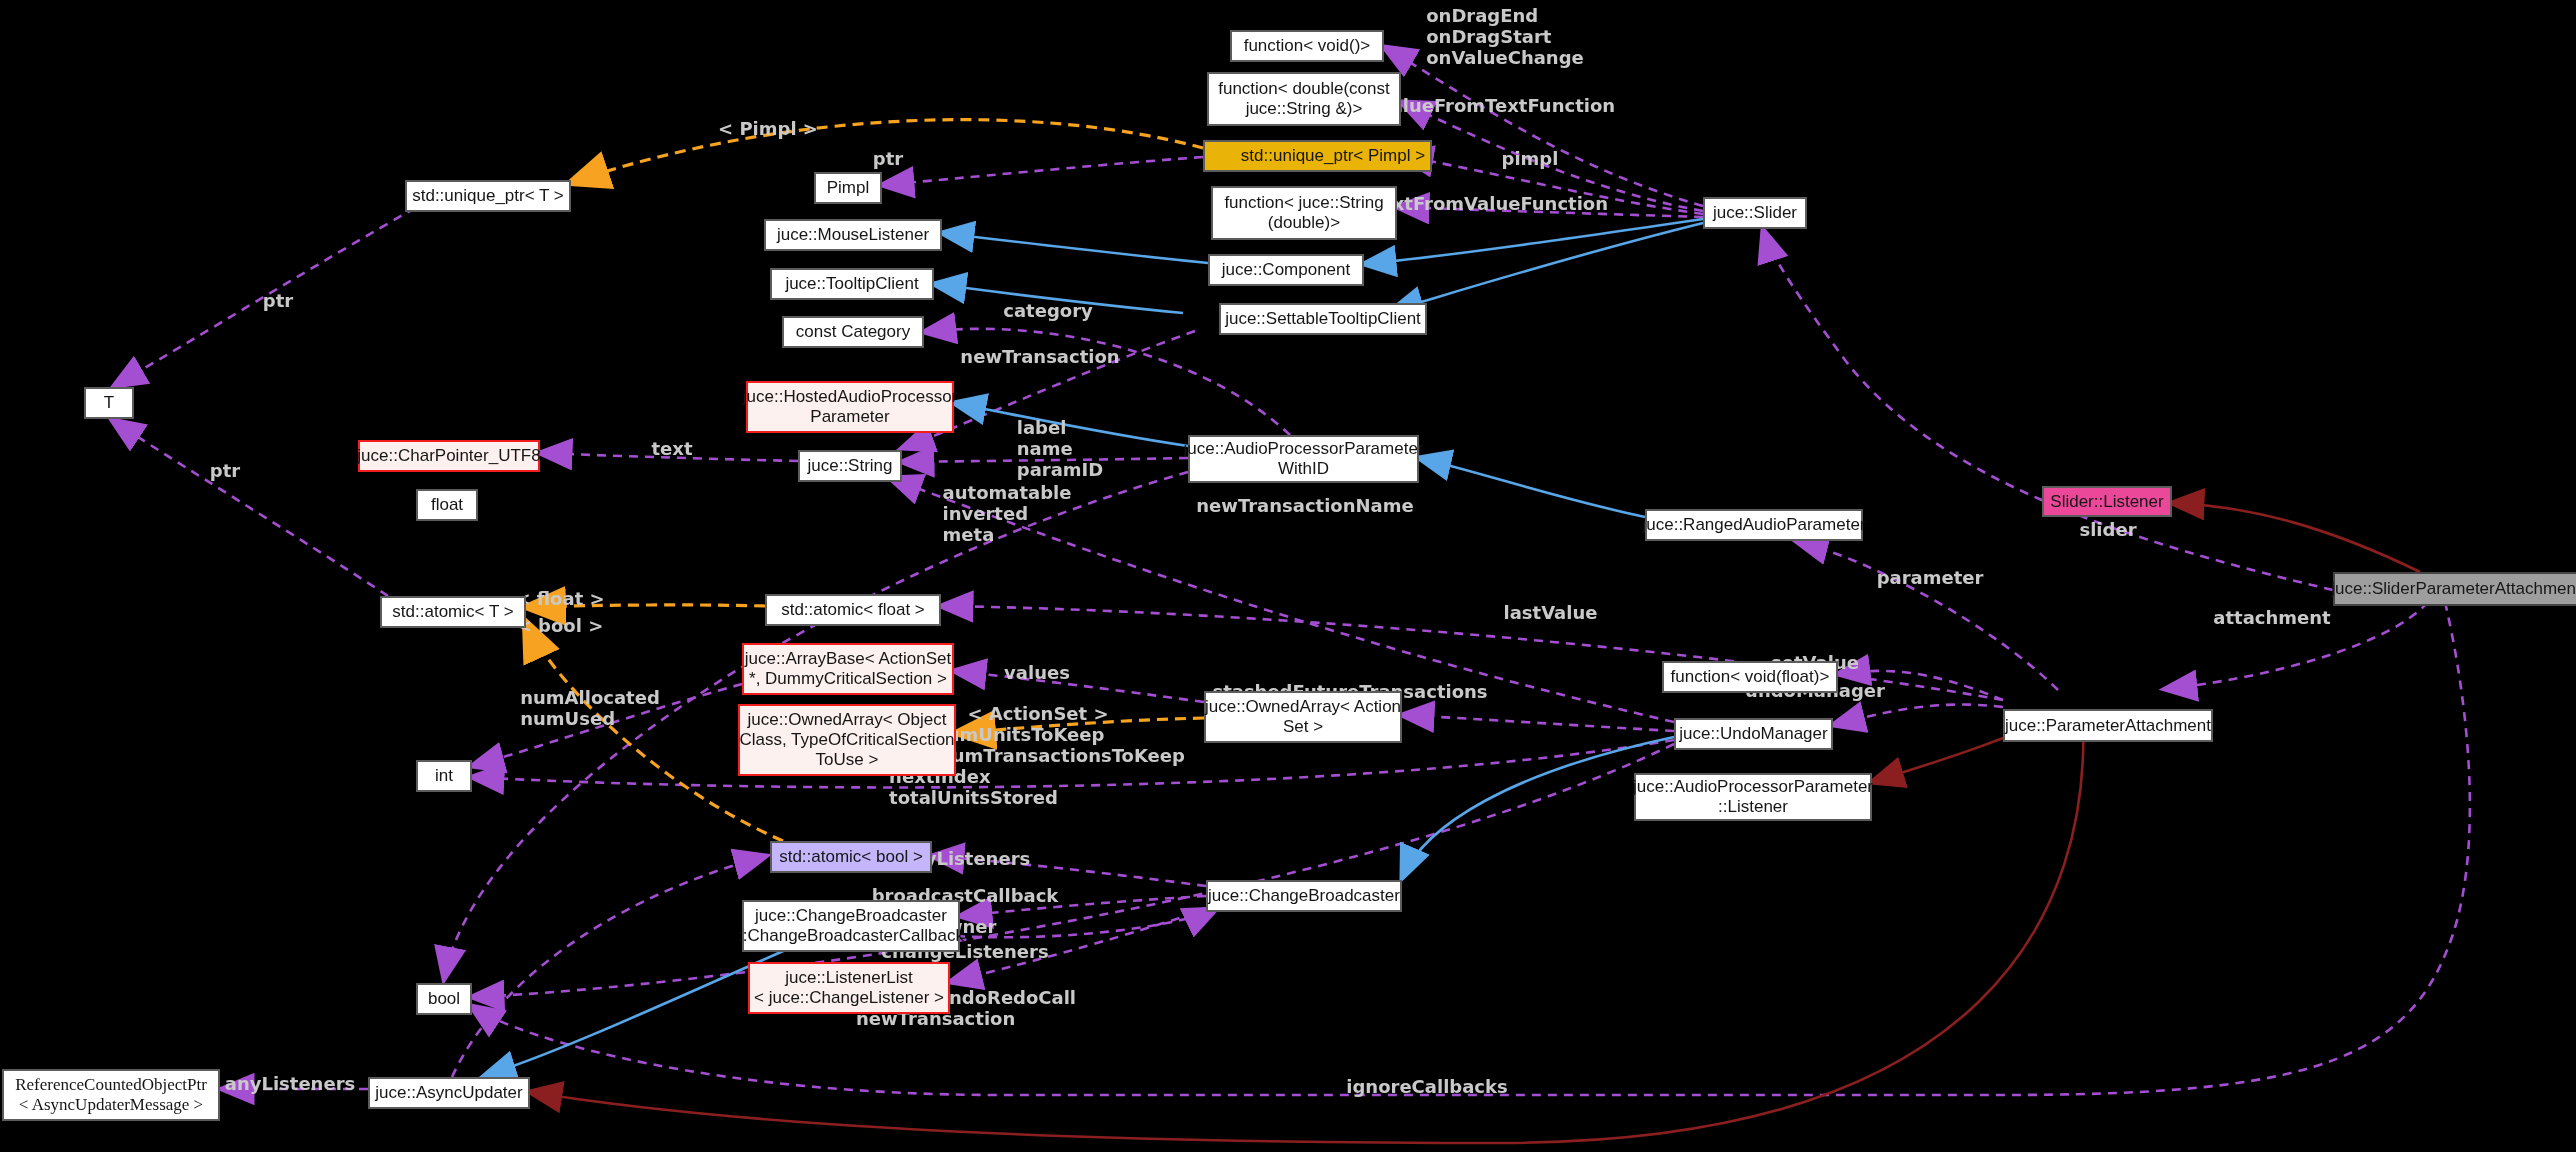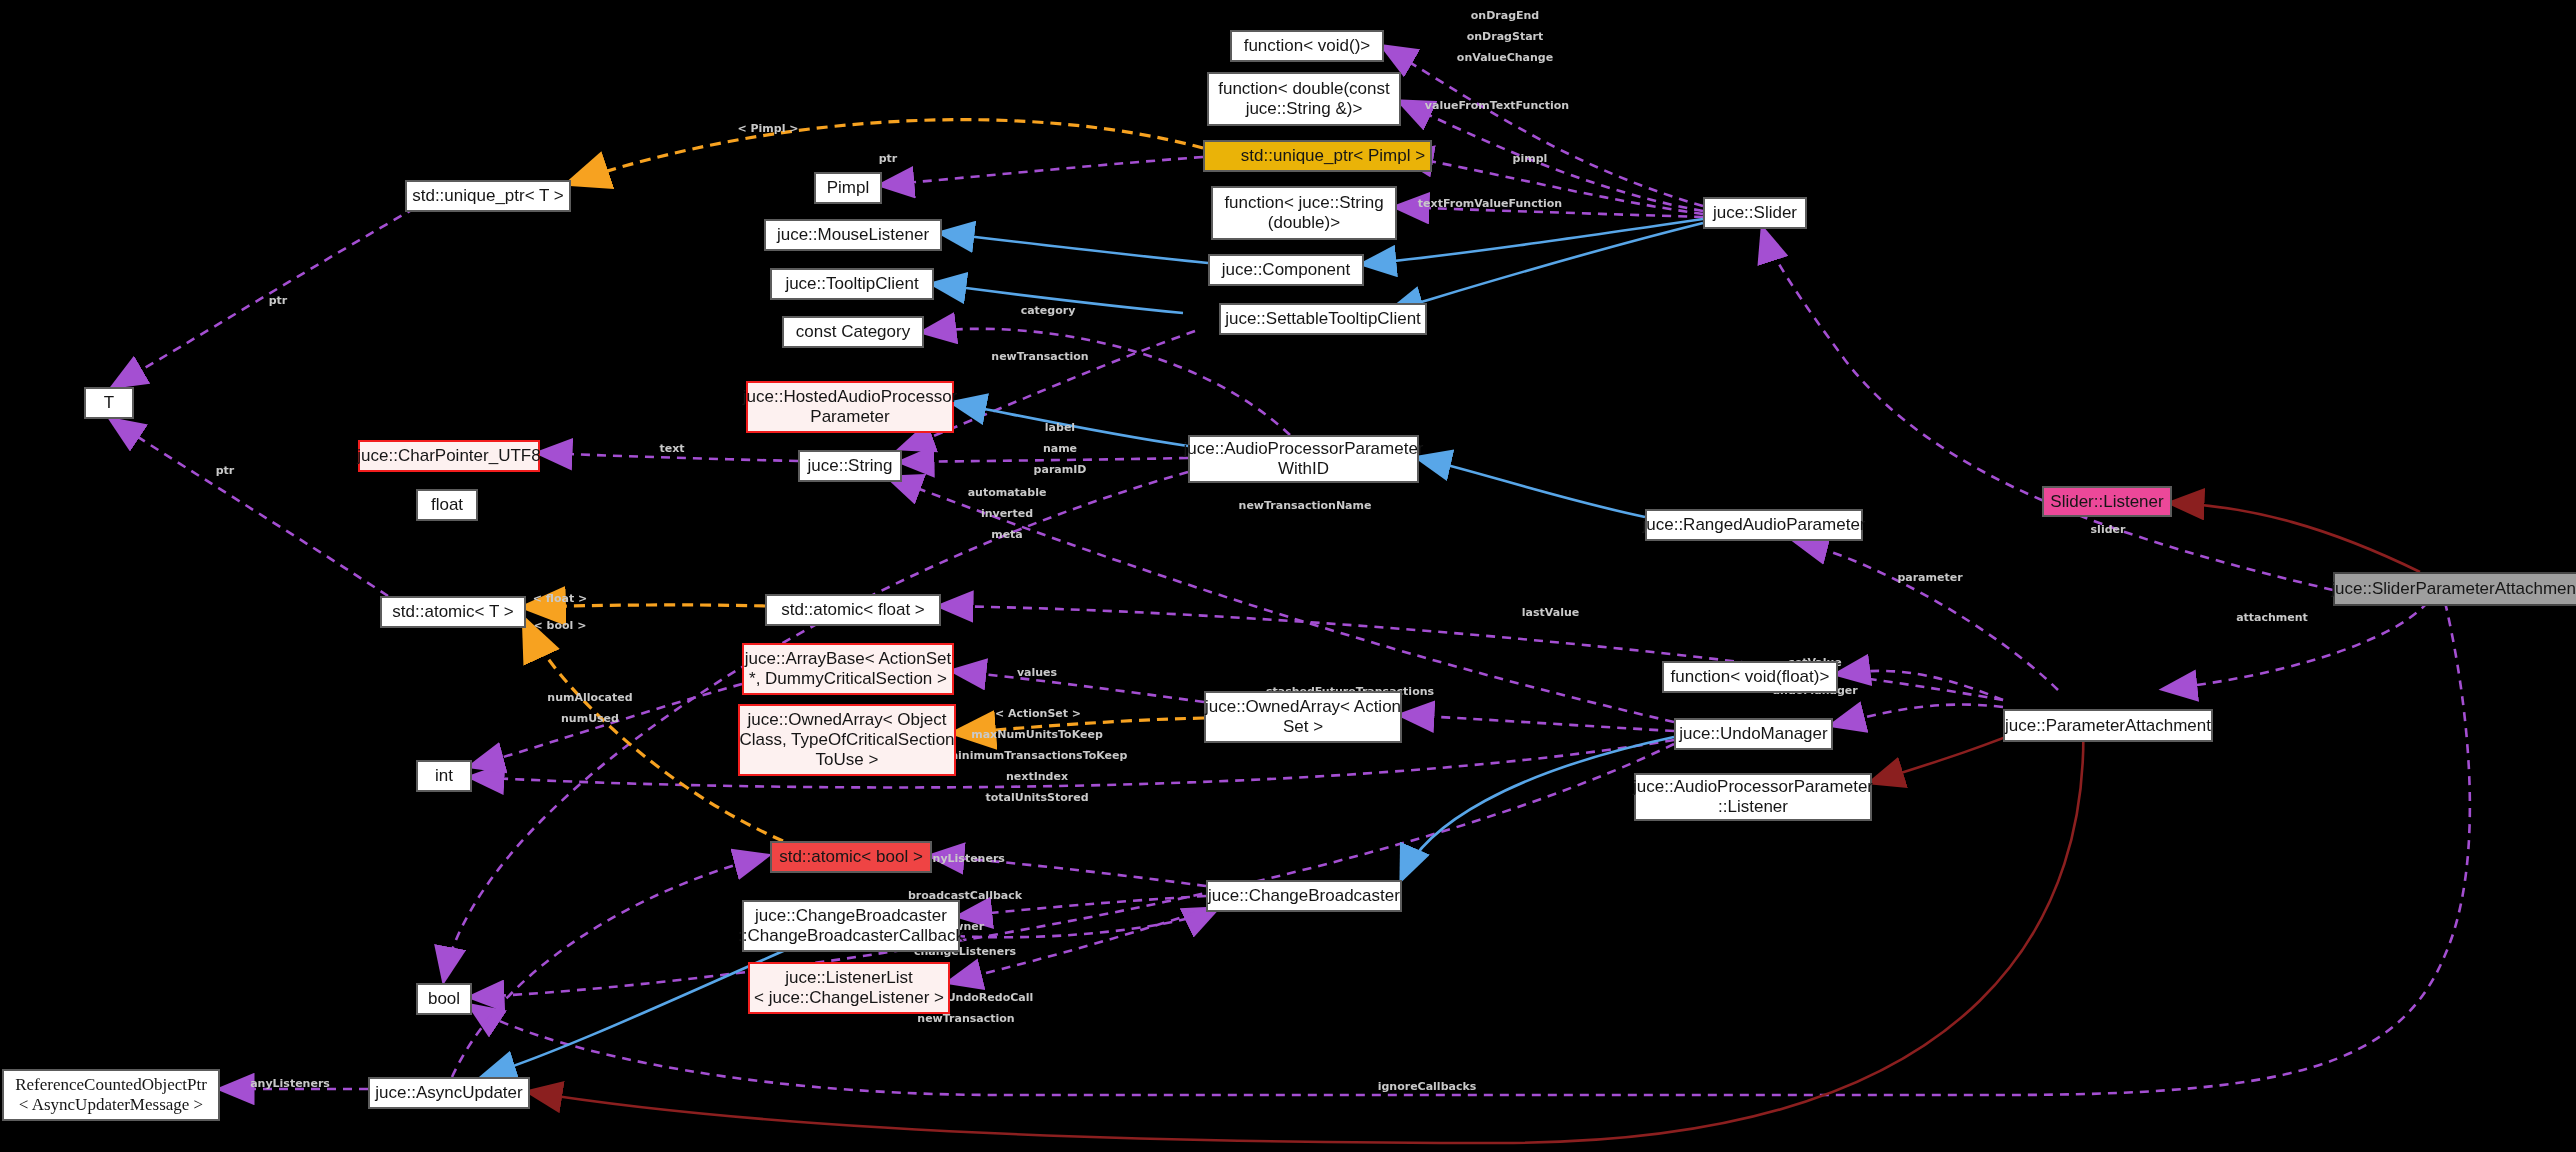--- a/index.html
+++ b/index.html
@@ -4,22 +4,22 @@
 <style>
   html,body{margin:0;padding:0;background:#000;}
   #canvas{position:relative;overflow:hidden;
     font-family:"Liberation Sans","DejaVu Sans",sans-serif;}
   #edge-layer{position:absolute;left:0;top:0;z-index:1;}
   .node{position:absolute;z-index:3;display:flex;flex-direction:column;
     align-items:center;justify-content:center;text-align:center;
     font-size:17px;line-height:20px;white-space:nowrap;cursor:pointer;}
   .node div{pointer-events:none;}
   .edge-label{position:absolute;z-index:2;transform:translate(-50%,-50%);
-    text-align:center;font-family:"DejaVu Sans","Liberation Sans",sans-serif;
-    font-weight:bold;font-size:11px;line-height:21px;white-space:nowrap;}
+    text-align:left;font-family:"DejaVu Sans","Liberation Sans",sans-serif;
+    font-weight:bold;font-size:18px;line-height:21px;white-space:nowrap;}
 </style>
 </head>
 <body>
 
 <div id="canvas" style="width: 2576px; height: 1152px; background: rgb(0, 0, 0);">
   <svg id="edge-layer" xmlns="http://www.w3.org/2000/svg" width="2576" height="1152">
       <defs>
         <marker id="arrow-usage" viewBox="0 0 12 10" refX="10" refY="5" markerWidth="15" markerHeight="12.5" orient="auto">
           <path d="M0,0 L12,5 L0,10 z" fill="#a44fd2"></path>
         </marker>
@@ -176,21 +176,21 @@
       <div class="node normal" style="left: 2003px; top: 709px; width: 206px; height: 29px; background: rgb(255, 255, 255); border: 2px solid rgb(92, 92, 92); color: rgb(22, 22, 22); text-align: right;">
         <div>juce::ParameterAttachment</div>
       </div>
       <div class="node normal" style="left: 1674px; top: 718px; width: 155px; height: 28px; background: rgb(255, 255, 255); border: 2px solid rgb(92, 92, 92); color: rgb(22, 22, 22);">
         <div>juce::UndoManager</div>
       </div>
       <div class="node normal" style="left: 1634px; top: 773px; width: 234px; height: 44px; background: rgb(255, 255, 255); border: 2px solid rgb(92, 92, 92); color: rgb(22, 22, 22);">
         <div>juce::AudioProcessorParameter</div>
         <div>::Listener</div>
       </div>
-      <div class="node normal" style="left: 770px; top: 841px; width: 158px; height: 28px; background: #ef4444; border: 2px solid rgb(92, 92, 92); color: rgb(22, 22, 22);">
+      <div class="node normal" style="left: 770px; top: 841px; width: 158px; height: 28px; background: #c4b5fd; border: 2px solid rgb(92, 92, 92); color: rgb(22, 22, 22);">
         <div>std::atomic&lt; bool &gt;</div>
       </div>
       <div class="node normal" style="left: 1206px; top: 880px; width: 192px; height: 28px; background: rgb(255, 255, 255); border: 2px solid rgb(92, 92, 92); color: rgb(22, 22, 22);">
         <div>juce::ChangeBroadcaster</div>
       </div>
       <div class="node normal" style="left: 742px; top: 900px; width: 214px; height: 48px; background: rgb(255, 255, 255); border: 2px solid rgb(92, 92, 92); color: rgb(22, 22, 22);">
         <div>juce::ChangeBroadcaster</div>
         <div>::ChangeBroadcasterCallback</div>
       </div>
       <div class="node flagged" style="left: 748px; top: 962px; width: 198px; height: 48px; background: rgb(253, 241, 240); border: 2px solid rgb(242, 29, 29); color: rgb(22, 22, 22);">

